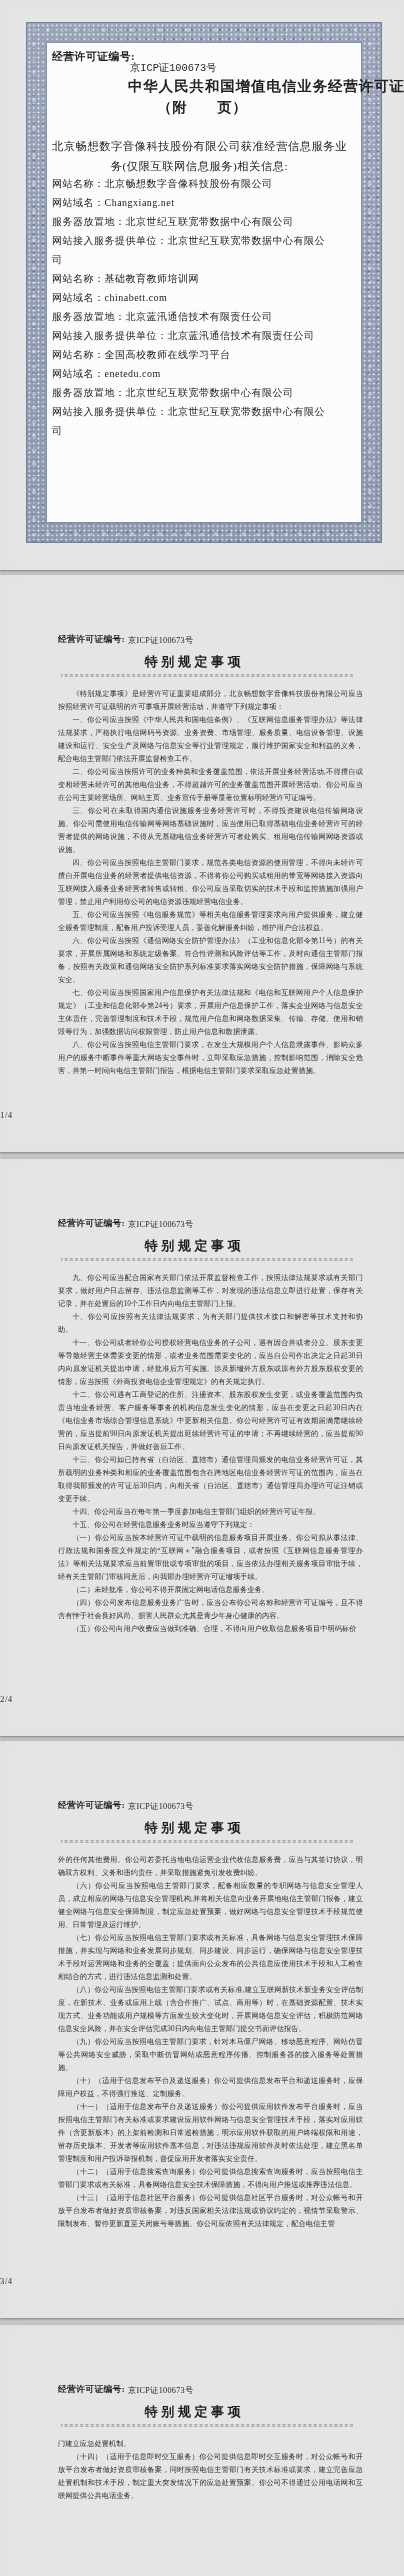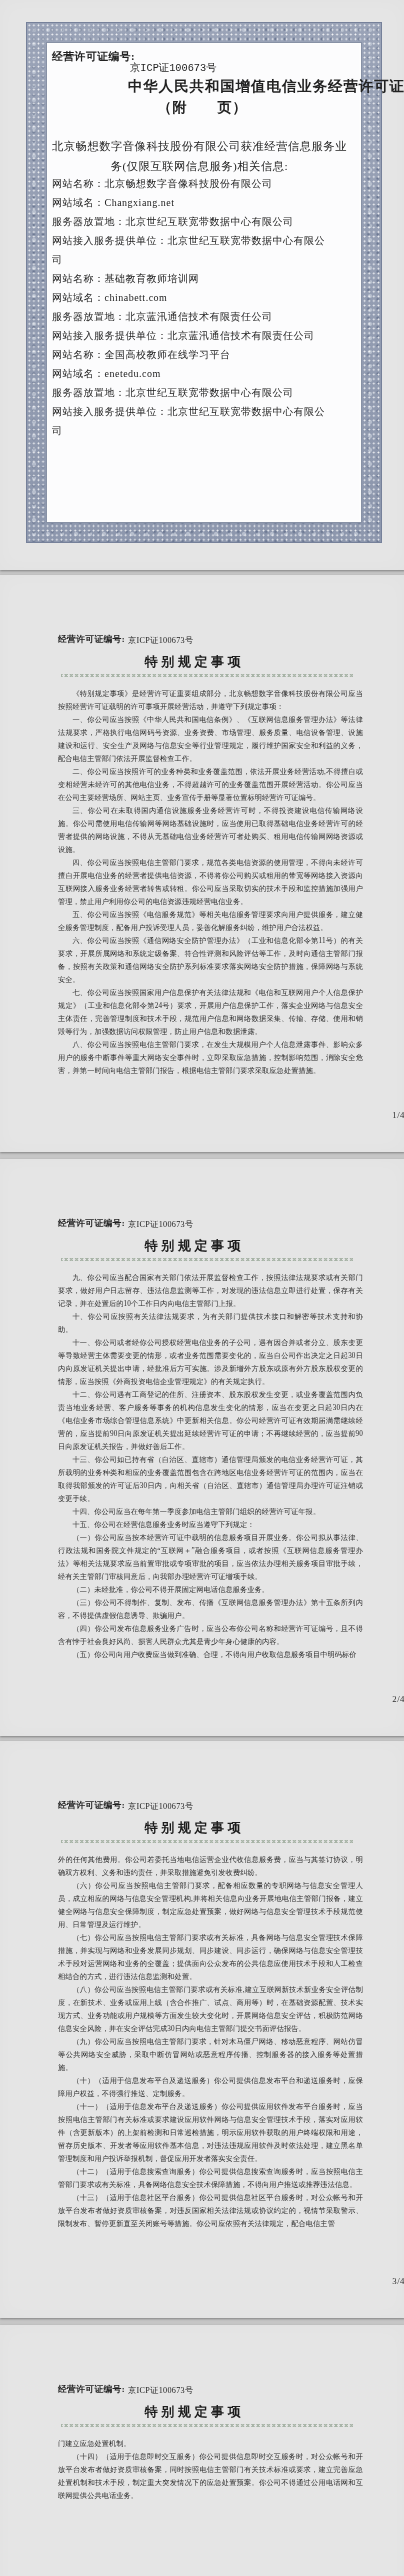--- a/index.html
+++ b/index.html
@@ -52,21 +52,21 @@
       linear-gradient(45deg,#9dab9c 25%,transparent 25%);
     background-size:5.2px 3.1px;
   }
   .prov-body{
     position:absolute;left:58px;top:113px;width:305px;
     font-size:7.2px;line-height:13px;text-align:justify;color:#2a2a2a;
     letter-spacing:0.1px;
   }
   .prov-body p{margin:0;text-indent:14.4px;}
   .prov-body p.noindent{text-indent:0;}
-  .pageno{position:absolute;left:0;right:0;top:535px;text-align:right;font-size:8.8px;color:#2f2f2f;letter-spacing:0.5px;}
+  .pageno{position:absolute;left:0;right:0;top:535px;text-align:left;font-size:8.8px;color:#2f2f2f;letter-spacing:0.5px;}
 </style>
 </head>
 <body>
 
 <section class="page" id="cert-page">
   <div class="cert-frame">
     <div class="cert-inner"></div>
   </div>
   <div class="cert-no-label">经营许可证编号:</div>
   <div class="cert-no-value">京ICP证100673号</div>
@@ -124,21 +124,20 @@
     <div class="prov-body">
         <p>九、你公司应当配合国家有关部门依法开展监督检查工作，按照法律法规要求或有关部门要求，做好用户日志留存、违法信息监测等工作，对发现的违法信息立即进行处置，保存有关记录，并在处置后的10个工作日内向电信主管部门上报。</p>
         <p>十、你公司应按照有关法律法规要求，为有关部门提供技术接口和解密等技术支持和协助。</p>
         <p>十一、你公司或者经你公司授权经营电信业务的子公司，遇有因合并或者分立、股东变更等导致经营主体需要变更的情形，或者业务范围需要变化的，应当自公司作出决定之日起30日内向原发证机关提出申请，经批准后方可实施。涉及新增外方股东或原有外方股东股权变更的情形，应当按照《外商投资电信企业管理规定》的有关规定执行。</p>
         <p>十二、你公司遇有工商登记的住所、注册资本、股东股权发生变更，或业务覆盖范围内负责当地业务经营、客户服务等事务的机构信息发生变化的情形，应当在变更之日起30日内在《电信业务市场综合管理信息系统》中更新相关信息。你公司经营许可证有效期届满需继续经营的，应当提前90日向原发证机关提出延续经营许可证的申请；不再继续经营的，应当提前90日向原发证机关报告，并做好善后工作。</p>
         <p>十三、你公司如已持有省（自治区、直辖市）通信管理局颁发的电信业务经营许可证，其所载明的业务种类和相应的业务覆盖范围包含在跨地区电信业务经营许可证的范围内，应当在取得我部颁发的许可证后30日内，向相关省（自治区、直辖市）通信管理局办理许可证注销或变更手续。</p>
         <p>十四、你公司应当在每年第一季度参加电信主管部门组织的经营许可证年报。</p>
         <p>十五、你公司在经营信息服务业务时应当遵守下列规定：</p>
         <p>（一）你公司应当按本经营许可证中载明的信息服务项目开展业务。你公司拟从事法律、行政法规和国务院文件规定的“互联网＋”融合服务项目，或者按照《互联网信息服务管理办法》等相关法规要求应当前置审批或专项审批的项目，应当依法办理相关服务项目审批手续，经有关主管部门审核同意后，向我部办理经营许可证增项手续。</p>
         <p>（二）未经批准，你公司不得开展固定网电话信息服务业务。</p>
-        <p>（三）你公司不得制作、复制、发布、传播《互联网信息服务管理办法》第十五条所列内容，不得提供虚假信息诱导、欺骗用户。</p>
         <p>（四）你公司发布信息服务业务广告时，应当公布你公司名称和经营许可证编号，且不得含有悖于社会良好风尚、损害人民群众尤其是青少年身心健康的内容。</p>
         <p>（五）你公司向用户收费应当做到准确、合理，不得向用户收取信息服务项目中明码标价</p>
       </div>
     <div class="pageno">2/4</div>
   </section>
 
   <section class="page" style="top: 1741px; height: 577px;">
     <div class="prov-head">
       <span class="lbl">经营许可证编号:</span><span class="num">京ICP证100673号</span>
     </div>

